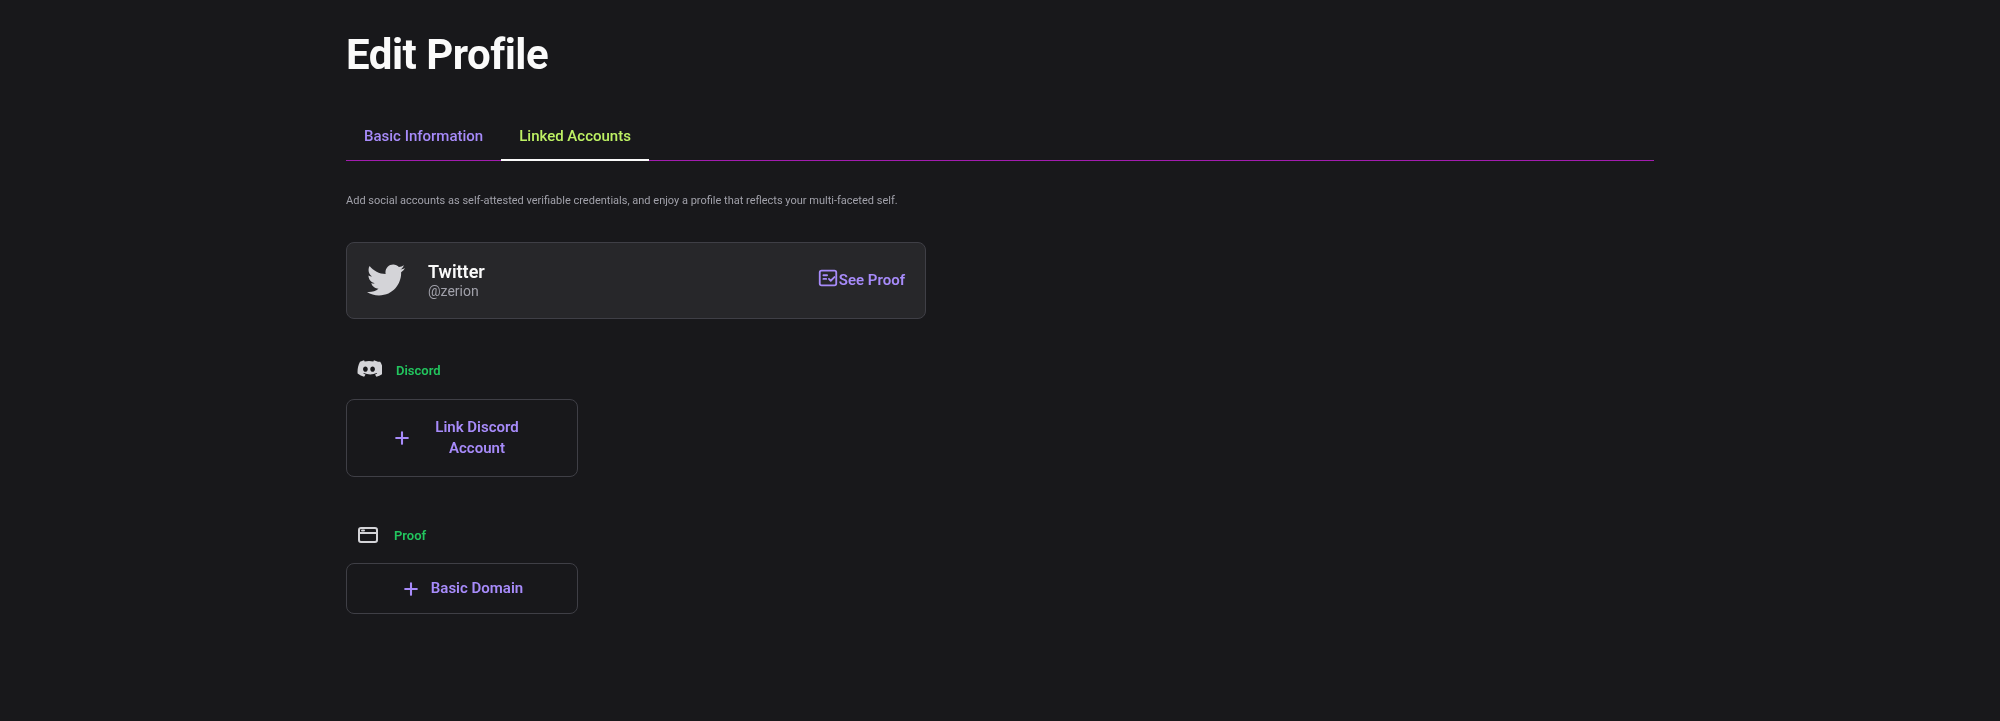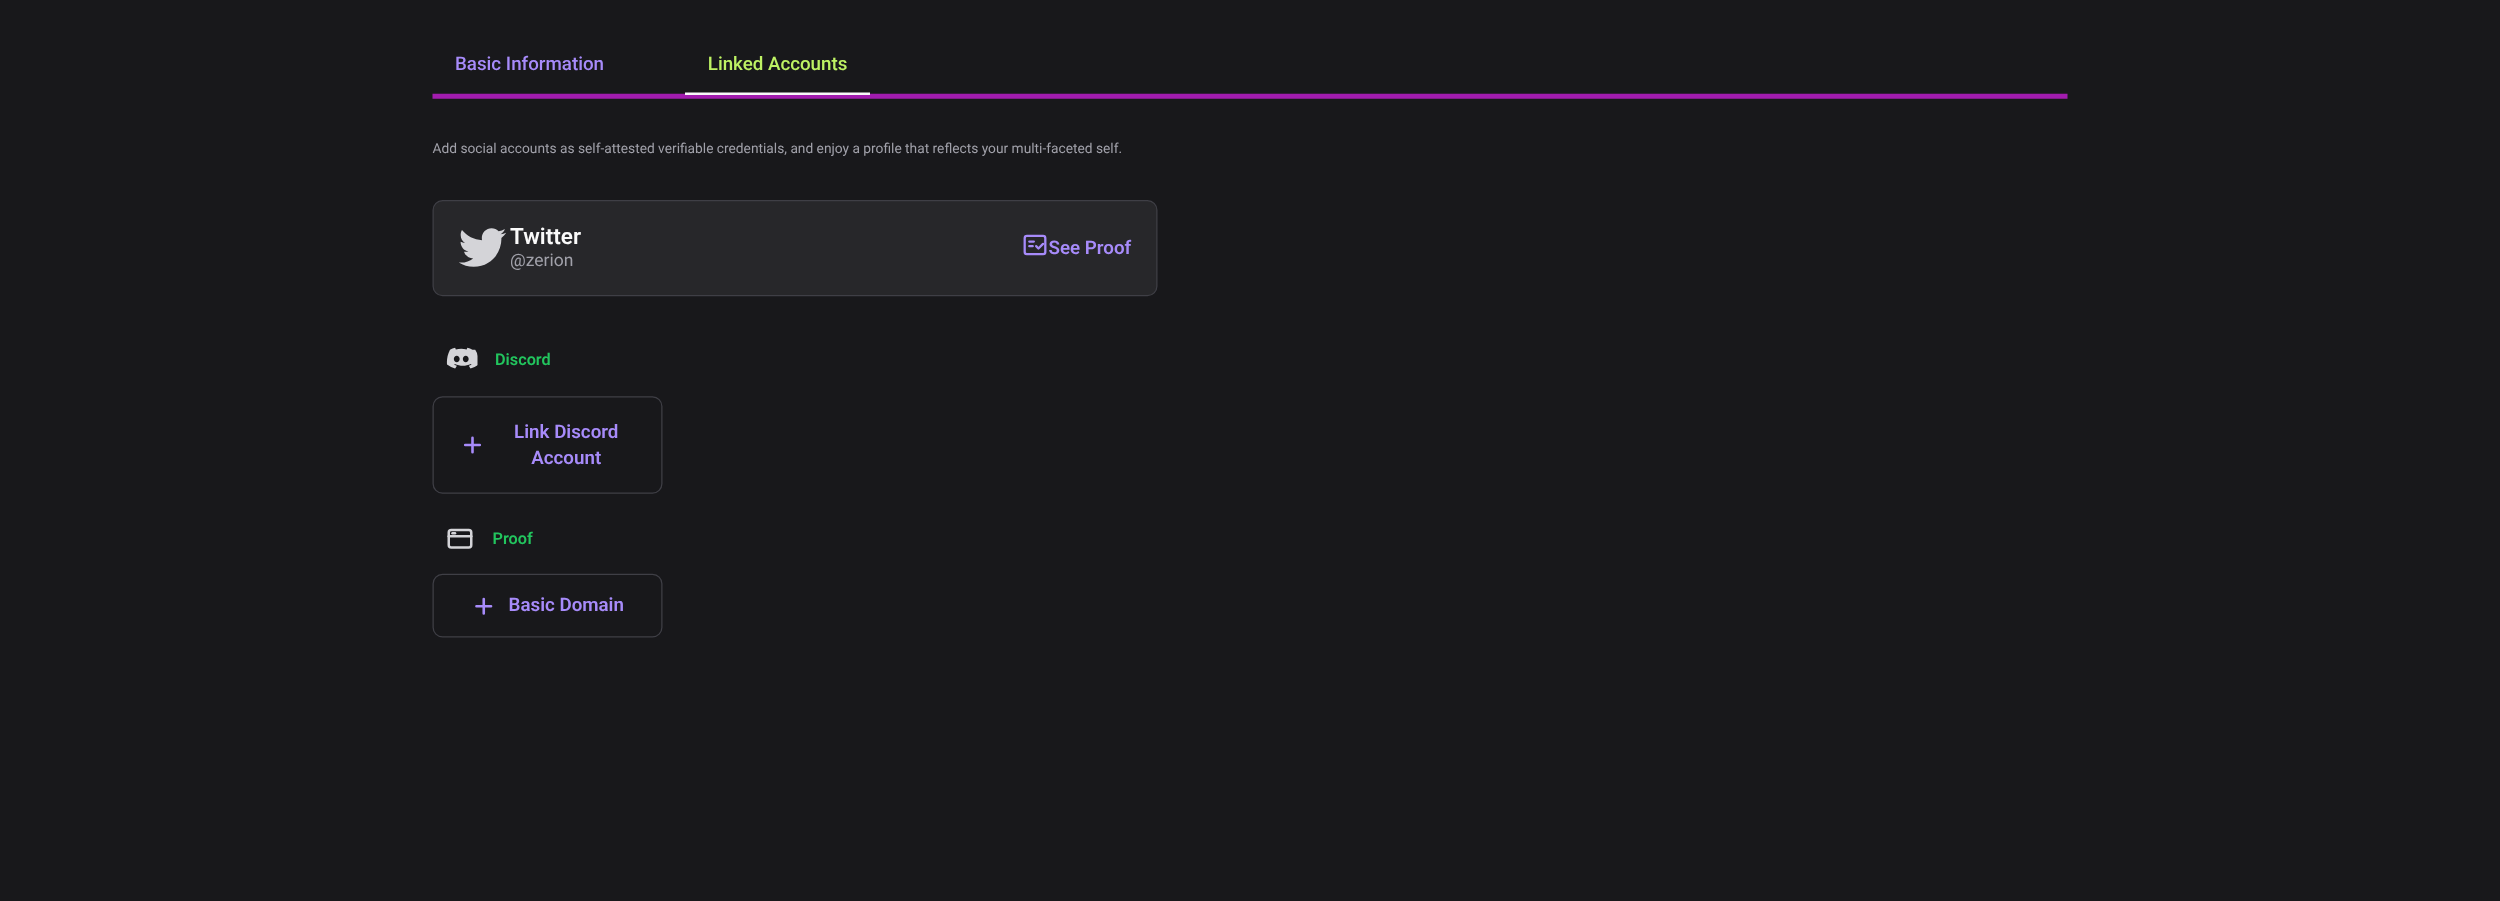--- a/index.html
+++ b/index.html
@@ -15,23 +15,22 @@
   }
   .page-title {
     font-size: 42px;
     font-weight: 700;
     color: #fafafa;
     letter-spacing: -0.5px;
     margin-bottom: 36px;
   }
   .tabs {
     display: flex;
-    border-bottom: 4px solid #a21caf;
+    border-bottom: 1px solid #a21caf;
     margin-bottom: 32px;
-    gap: 47px;
   }
   .tab {
     padding: 12px 18px 14px 18px;
     font-size: 15px;
     font-weight: 500;
     color: #a1a1aa;
     cursor: pointer;
   }
   .tab.inactive-accent { color: #a78bfa; }
   .tab.active {
@@ -52,21 +51,21 @@
     padding: 18px 20px;
     display: flex;
     align-items: center;
     justify-content: space-between;
     width: 580px;
     margin-bottom: 38px;
   }
   .card-left {
     display: flex;
     align-items: center;
-    gap: 3px;
+    gap: 23px;
   }
   .card-icon { color: #d4d4d8; display:flex; align-items:center; }
   .card-title { font-size: 18px; font-weight: 600; color: #fafafa; line-height:1.2; }
   .card-sub { font-size: 14px; color: #a1a1aa; line-height:1.3; }
   .see-proof {
     display: flex;
     align-items: center;
     gap: 0;
     color: #a78bfa;
     font-size: 15px;
@@ -79,38 +78,39 @@
     gap: 14px;
     margin-left: 10px;
     margin-bottom: 16px;
   }
   .section-header .section-icon { color: #d4d4d8; display:flex; align-items:center; }
   .section-title { font-size: 13px; font-weight: 600; color: #22c55e; }
   .link-button {
     border: 1px solid #3f3f46;
     background: transparent;
     border-radius: 8px;
-    width: 184px;
+    width: 232px;
     min-height: 48px;
     padding: 14px 18px;
     display: flex;
     align-items: center;
     justify-content: center;
     gap: 10px;
     cursor: pointer;
-    margin-bottom: 24px;
+    margin-bottom: 46px;
   }
   .link-button .plus { color: #a78bfa; display:flex; align-items:center; }
   .link-button .label { color: #a78bfa; font-size: 15px; font-weight: 600; text-align:center; line-height:1.4; }
 </style>
 </head>
 <body>
 
 <div class="container">
 
+  <h1 class="page-title">Edit Profile</h1>
 
   <div class="tabs">
     <div class="tab inactive-accent">Basic Information</div>
     <div class="tab active">Linked Accounts</div>
   </div>
 
   <p class="description">Add social accounts as self-attested verifiable credentials, and enjoy a profile that reflects your multi-faceted self.</p>
 
   <div class="card">
     <div class="card-left">

